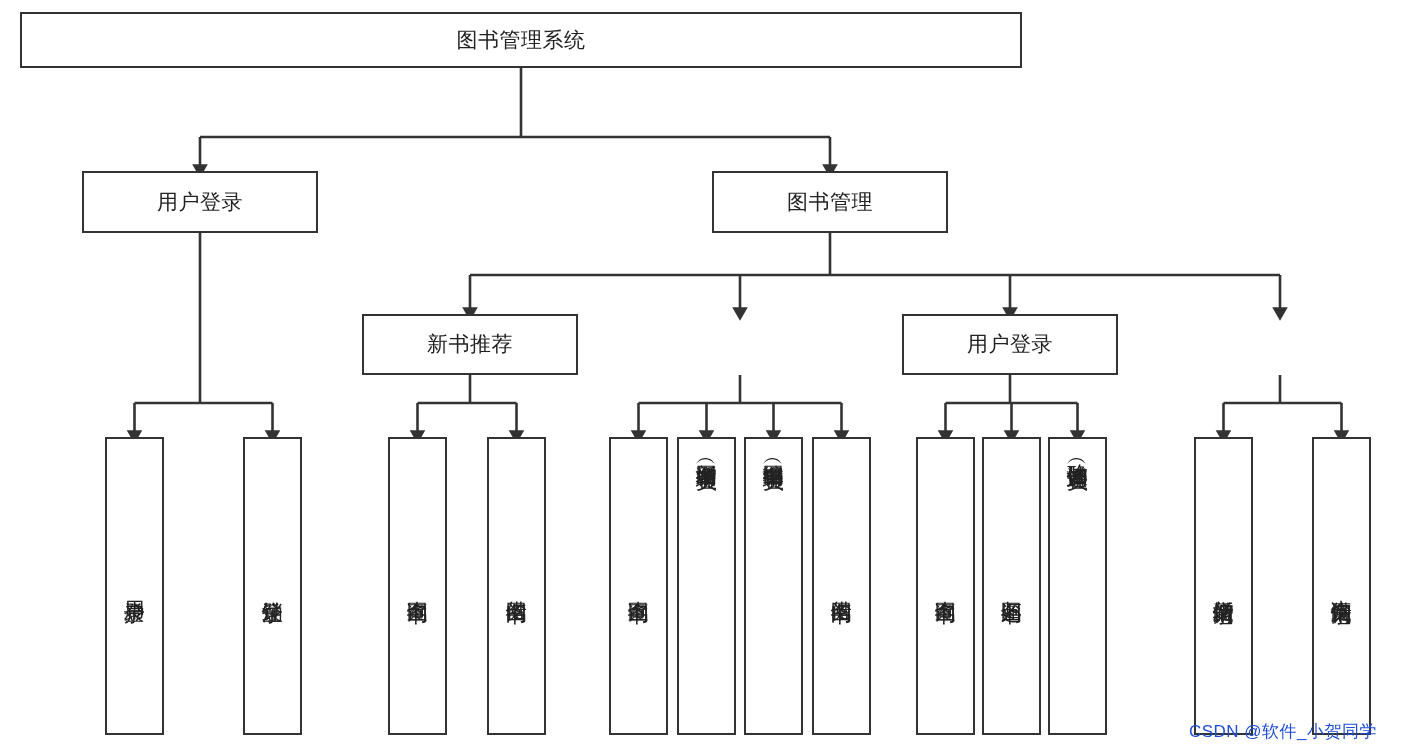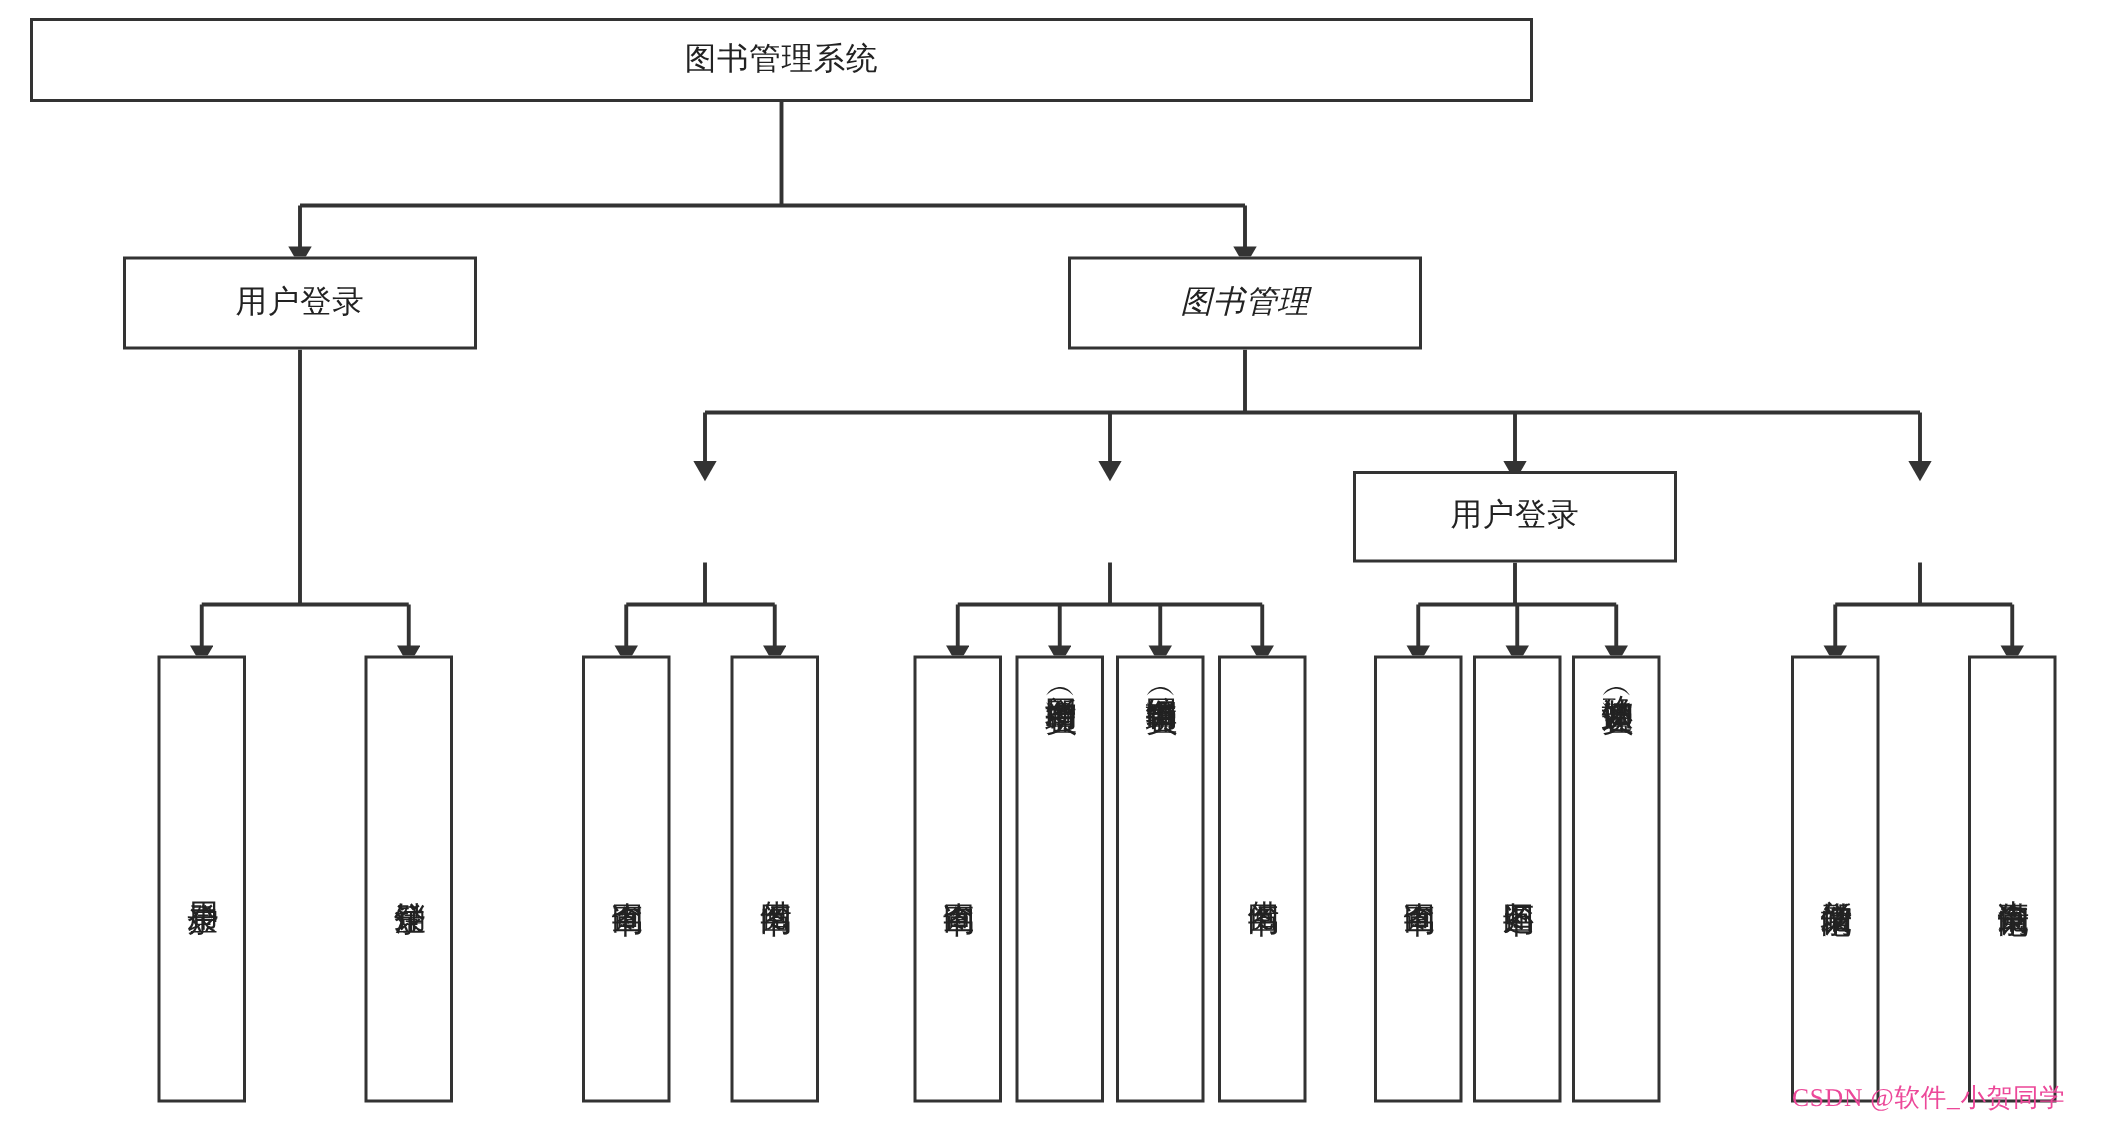--- a/index.html
+++ b/index.html
@@ -59,25 +59,25 @@
   }
   .node.leaf.center-v {
     align-items: center;
     padding-top: 0;
   }
   #watermark {
     position: absolute;
     right: 8px;
     bottom: 4px;
     font-size: 17px;
-    color: #ec4899;
+    color: #1d4ed8;
     letter-spacing: 0.5px;
     z-index: 6;
     white-space: nowrap;
-    font-family: Liberation Serif, serif;
+    font-family: Liberation Sans, sans-serif;
   }
 </style>
 </head>
 <body>
 
 <div id="canvas">
 
   <svg id="edges" viewBox="0 0 1405 747">
     <defs>
       <marker id="arrow" markerWidth="10" markerHeight="10" refX="2.2" refY="3" orient="auto" markerUnits="strokeWidth">
@@ -121,24 +121,27 @@
       </g>
   </svg>
 
   <div class="node" style="left: 20px; top: 12px; width: 1002px; height: 56px;">
     <span class="label">图书管理系统</span>
   </div>
 
   <div class="node" style="left: 82px; top: 171px; width: 236px; height: 62px;">
     <span class="label">用户登录</span>
   </div>
-  <div class="node" style="left: 712px; top: 171px; width: 236px; height: 62px; font-style: italic;">
+  <div class="node" style="left: 712px; top: 171px; width: 236px; height: 62px;">
     <span class="label">图书管理</span>
   </div>
 
+  <div class="node" style="left: 362px; top: 314px; width: 216px; height: 61px;">
+    <span class="label">新书推荐</span>
+  </div>
   <div class="node" style="left: 902px; top: 314px; width: 216px; height: 61px;">
     <span class="label">用户登录</span>
   </div>
 
   <div class="node vertical leaf center-v" style="left: 105px; top: 437px; width: 59px; height: 298px;">
     <span class="label">用户登录</span>
   </div>
   <div class="node vertical leaf center-v" style="left: 243px; top: 437px; width: 59px; height: 298px;">
     <span class="label">注销登录</span>
   </div>

